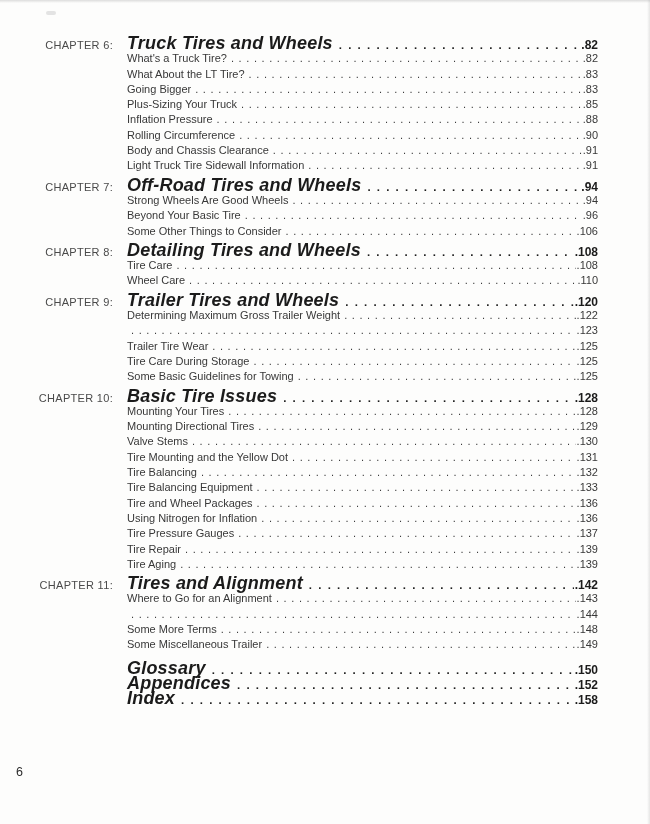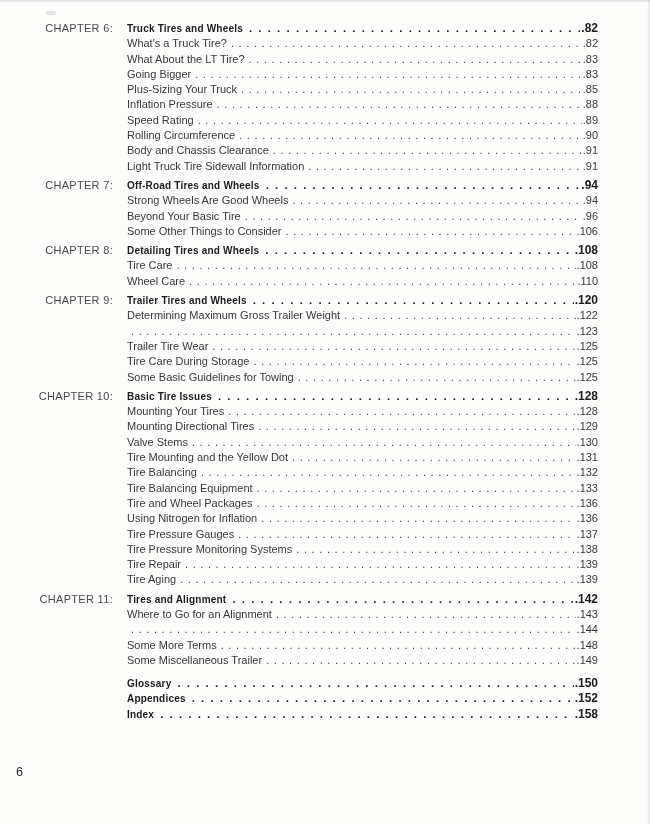--- a/index.html
+++ b/index.html
@@ -26,21 +26,21 @@
   }
   .scan-artifact {
     position: absolute; left: 46px; top: 11px; width: 10px; height: 4px;
     background: rgba(150,150,150,0.25);
     border-radius: 2px;
   }
 
   .toc {
     position: absolute;
     left: 34px;
-    top: 17px;
+    top: 32px;
     width: 564px; 
   }
 
   .row {
     display: flex;
     align-items: baseline;
     white-space: nowrap;
     height: 15.3px;
     line-height: 15.3px;
   }
@@ -72,24 +72,25 @@
   .row .pg {
     flex: none;
     font-size: 11px;
     color: #383838;
   }
 
   
   .row.chap { margin-top: 4px; }
   .row.first-back { margin-top: 8px; }
   .row.chap .title, .row.back .title {
-    font-size: 10px;
+    font-size: 18px;
     font-weight: bold;
     color: #1b1b1b;
     letter-spacing: 0.2px;
+    font-style: italic;
   }
   .row.chap .leader, .row.back .leader {
     font-size: 11.5px;
     font-weight: bold;
     color: #1b1b1b;
     letter-spacing: 6.2px;
     margin-left: 6px;
   }
   .row.chap .pg, .row.back .pg {
     font-size: 12px;
@@ -144,26 +145,20 @@
     <span class="pg">.85</span>
   </div>
     <div class="row sub">
     <span class="label"></span>
     <span class="title">Inflation Pressure</span>
     <span class="leader"></span>
     <span class="pg">.88</span>
   </div>
     <div class="row sub">
     <span class="label"></span>
-    <span class="title">Speed Rating</span>
-    <span class="leader"></span>
-    <span class="pg">.89</span>
-  </div>
-    <div class="row sub">
-    <span class="label"></span>
     <span class="title">Rolling Circumference</span>
     <span class="leader"></span>
     <span class="pg">.90</span>
   </div>
     <div class="row sub">
     <span class="label"></span>
     <span class="title">Body and Chassis Clearance</span>
     <span class="leader"></span>
     <span class="pg">.91</span>
   </div>
@@ -305,26 +300,20 @@
     <span class="pg">.136</span>
   </div>
     <div class="row sub">
     <span class="label"></span>
     <span class="title">Tire Pressure Gauges</span>
     <span class="leader"></span>
     <span class="pg">.137</span>
   </div>
     <div class="row sub">
     <span class="label"></span>
-    <span class="title">Tire Pressure Monitoring Systems</span>
-    <span class="leader"></span>
-    <span class="pg">.138</span>
-  </div>
-    <div class="row sub">
-    <span class="label"></span>
     <span class="title">Tire Repair</span>
     <span class="leader"></span>
     <span class="pg">.139</span>
   </div>
     <div class="row sub">
     <span class="label"></span>
     <span class="title">Tire Aging</span>
     <span class="leader"></span>
     <span class="pg">.139</span>
   </div>

